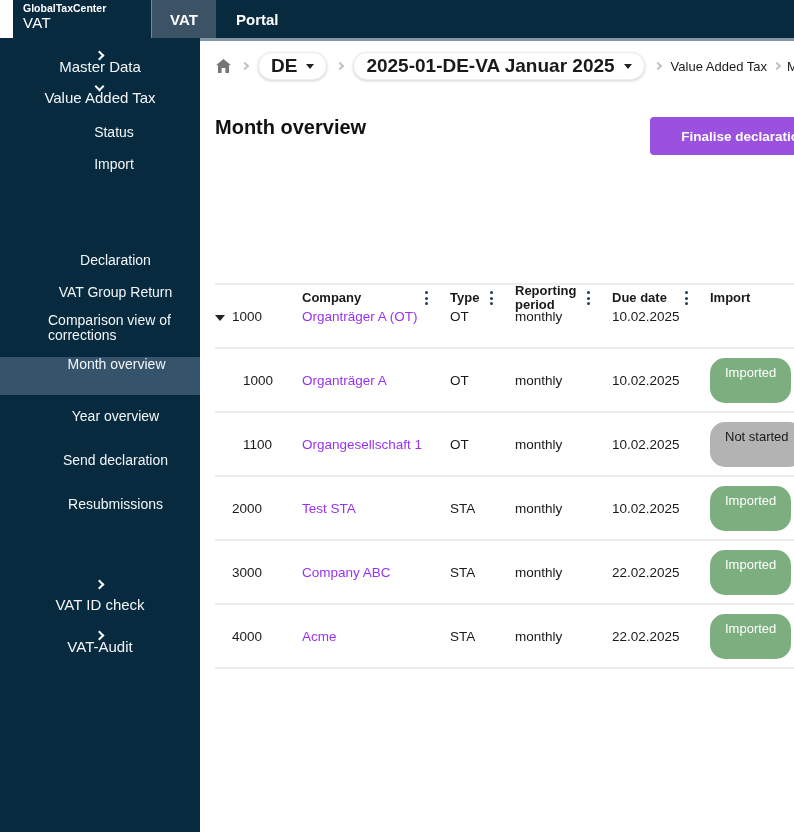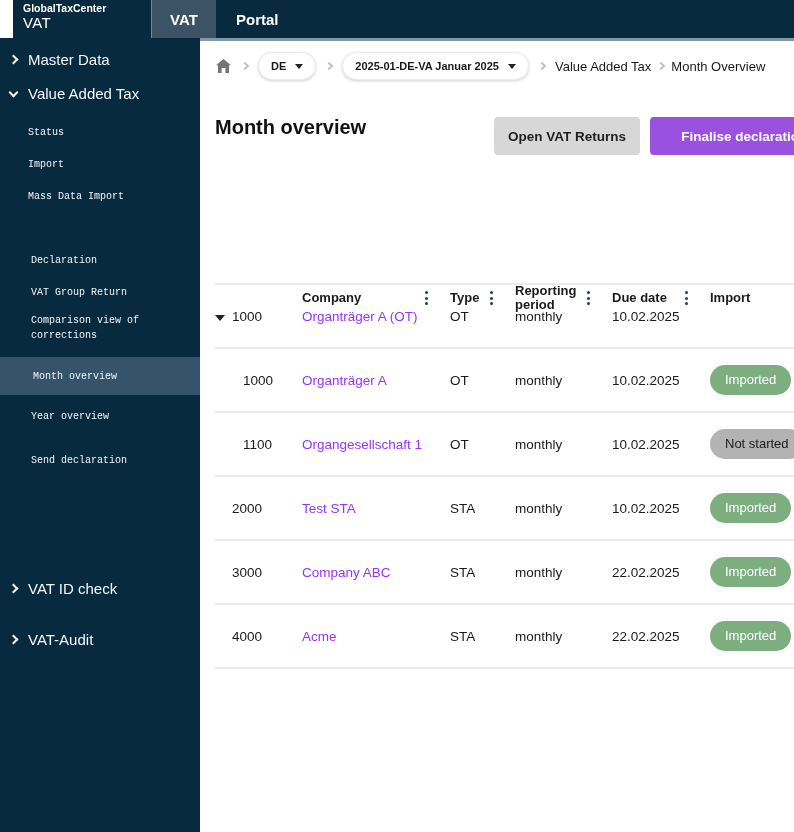--- a/index.html
+++ b/index.html
@@ -14,43 +14,43 @@
   .logo .l2 { font-size:15px; letter-spacing:.3px; }
   .apptab { position:absolute; top:0; height:38px; display:flex; align-items:center;
     color:#fff; font-size:15px; font-weight:bold; padding:11px 20px; cursor:pointer; }
   .apptab.active { left:138px; width:65px; background:var(--tab-active);
     border-left:1px solid rgba(255,255,255,.3); justify-content:center; padding:0; }
   .apptab.portal { left:203px; font-weight:bold; }
   .header-line { position:absolute; left:138px; top:38px; width:656px; height:3px; background:var(--header-line); }
 
   
   .sidebar { position:absolute; left:0; top:38px; width:200px; height:794px; background:var(--navy); }
-  .side-item { position:absolute; left:0; width:200px; color:#f2f6f8; cursor:pointer; display:flex; align-items:center; }
+  .side-item { position:absolute; left:0; width:200px; color:#f2f6f8; cursor:pointer; display:flex; align-items:center;flex-direction:column; }
   .side-item.top { font-size:15px; }
-  .side-item.sub { font-size:10px;font-family:Liberation Mono, monospace; }
+  .side-item.sub { font-size:14px; }
   .chev { width:7px; height:7px; border-right:2px solid #f2f6f8; border-bottom:2px solid #f2f6f8;
     display:inline-block; flex:none; }
   .chev.right { transform:rotate(-45deg); margin:0 11px 0 10px; }
   .chev.down  { transform:rotate(45deg);  margin:-3px 11px 0 10px; }
   .side-item .lbl { line-height:15px; }
   .side-item.sub .lbl { padding-left:28px; }
   .side-item.sub.grp2 .lbl { padding-left:31px; }
   .side-item.selected { background:var(--selected-item); height:38px; }
   .side-item .wrap { width:152px; }
 
   
   .main { position:absolute; left:200px; top:41px; width:594px; height:791px; background:#fff; }
 
   
   .breadcrumb { position:absolute; left:15px; top:11px; height:28px; display:flex; align-items:center; font-size:13px; }
   .crumb-sep { width:6px; height:6px; border-right:2px solid #c4c4c4; border-bottom:2px solid #c4c4c4;
     transform:rotate(-45deg); margin:0 10px; flex:none; }
   .pill { background:#fff; border:1px solid #ececec; box-shadow:0 1px 3px rgba(0,0,0,.18);
     border-radius:14px; height:28px; display:flex; align-items:center; padding:0 12px;
-    font-weight:bold; font-size:11px; cursor:pointer; white-space:nowrap; }
+    font-weight:bold; font-size:19px; cursor:pointer; white-space:nowrap; }
   .caret-dn { width:0; height:0; border-left:4px solid transparent; border-right:4px solid transparent;
     border-top:5px solid #222; margin-left:9px; }
   .crumb-text { white-space:nowrap; }
   .home-svg { display:block; }
 
   
   .page-title { position:absolute; left:15px; top:75px; font-size:20px; font-weight:bold; color:#111; }
   .btn { position:absolute; top:76px; height:38px; border:none; border-radius:4px;
     font-family:"Liberation Sans",sans-serif; font-size:13.5px; font-weight:bold;
     display:flex; align-items:center; justify-content:center; cursor:pointer; white-space:nowrap; }
@@ -70,21 +70,21 @@
   .th { font-size:13px; font-weight:bold; color:#1a1a1a; display:flex; align-items:center;
     justify-content:space-between; padding-right:20px; line-height:14px;margin-top:44px; }
   .th .tlabel { max-width:70px; }
   .kebab { display:flex; flex-direction:column; gap:2.5px; flex:none; cursor:pointer; padding:2px; }
   .kebab i { width:3px; height:3px; border-radius:50%; background:var(--kebab); display:block; }
   .row { height:64px; border-bottom:2px solid #ececec; font-size:13.5px; }
   .c-code.child { padding-left:11px; }
   .company-link { color:var(--link-purple); text-decoration:none; cursor:pointer; }
   .tri { width:0; height:0; border-left:5px solid transparent; border-right:5px solid transparent;
     border-top:6px solid #222; display:inline-block; cursor:pointer; }
-  .badge { display:inline-block; height:30px; line-height:30px; padding:0 15px; border-radius:15px;
+  .badge { display:inline-block; height:45px; line-height:30px; padding:0 15px; border-radius:15px;
     font-size:13px; white-space:nowrap;text-align:center; }
   .badge.green { background:var(--badge-imported); color:#fff; }
   .badge.gray  { background:var(--badge-not-started); color:#1a1a1a; }
 </style>
 </head>
 <body>
 
 <div class="stage">
 
   <div class="header">
@@ -105,42 +105,42 @@
     <div class="side-item top" style="top:48px;">
       <span class="chev down"></span>
       <span class="lbl">Value Added Tax</span>
     </div>
     <div class="side-item sub" style="top:87px;">
       <span class="lbl">Status</span>
     </div>
     <div class="side-item sub" style="top:119px;">
       <span class="lbl">Import</span>
     </div>
-    <div class="side-item sub" style="top:151px;">
-      <span class="lbl">Mass Data Import</span>
-    </div>
     <div class="side-item sub grp2" style="top:215px;">
       <span class="lbl">Declaration</span>
     </div>
     <div class="side-item sub grp2" style="top:247px;">
       <span class="lbl">VAT Group Return</span>
     </div>
     <div class="side-item sub grp2" style="top:275px;align-items:flex-end;">
       <span class="lbl"><span class="wrap" style="display:inline-block;">Comparison view of corrections</span></span>
     </div>
     <div class="side-item sub grp2 selected" style="top:319px;">
       <span class="lbl" style="padding-left:33px;">Month overview</span>
     </div>
     <div class="side-item sub grp2" style="top:371px;">
       <span class="lbl">Year overview</span>
     </div>
     <div class="side-item sub grp2" style="top:415px;">
       <span class="lbl">Send declaration</span>
     </div>
-    <div class="side-item top" style="top:543px;">
+    <div class="side-item sub grp2" style="top:459px;">
+      <span class="lbl">Resubmissions</span>
+    </div>
+    <div class="side-item top" style="top:543px;gap:9px;">
       <span class="chev right"></span>
       <span class="lbl">VAT ID check</span>
     </div>
     <div class="side-item top" style="top:580px;margin-top:14px;">
       <span class="chev right"></span>
       <span class="lbl">VAT-Audit</span>
     </div>
   </div>
 
   <div class="main">
@@ -162,21 +162,20 @@
         <span class="caret-dn"></span>
       </span>
       <span class="crumb-sep"></span>
       <span class="crumb-text">Value Added Tax</span>
       <span class="crumb-sep" style="margin:0 7px;"></span>
       <span class="crumb-text">Month Overview</span>
     </div>
 
     <h1 class="page-title">Month overview</h1>
 
-    <button class="btn gray">Open VAT Returns</button>
     <button class="btn purple">Finalise declarations</button>
 
 
     <div class="table">
       <div class="tr thead">
         <div></div>
         <div></div>
         <div class="th">
           <span class="tlabel">Company</span>
           <span class="kebab">

